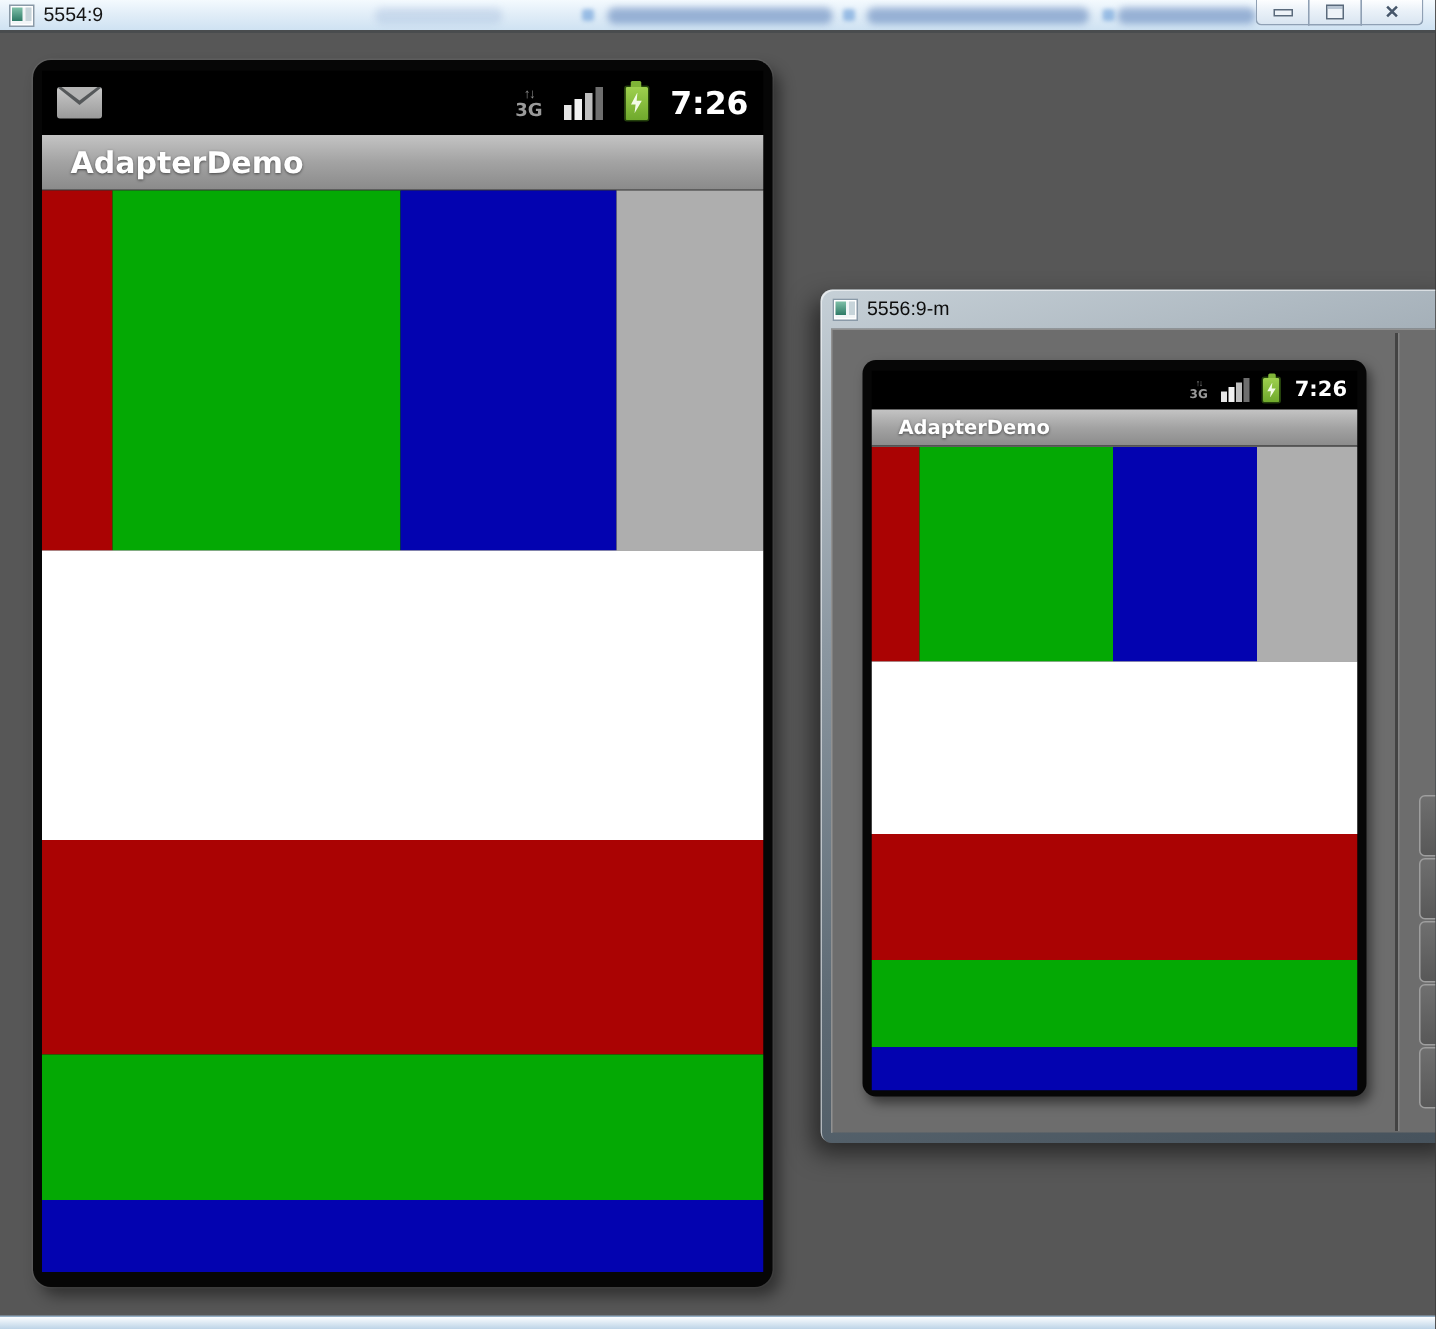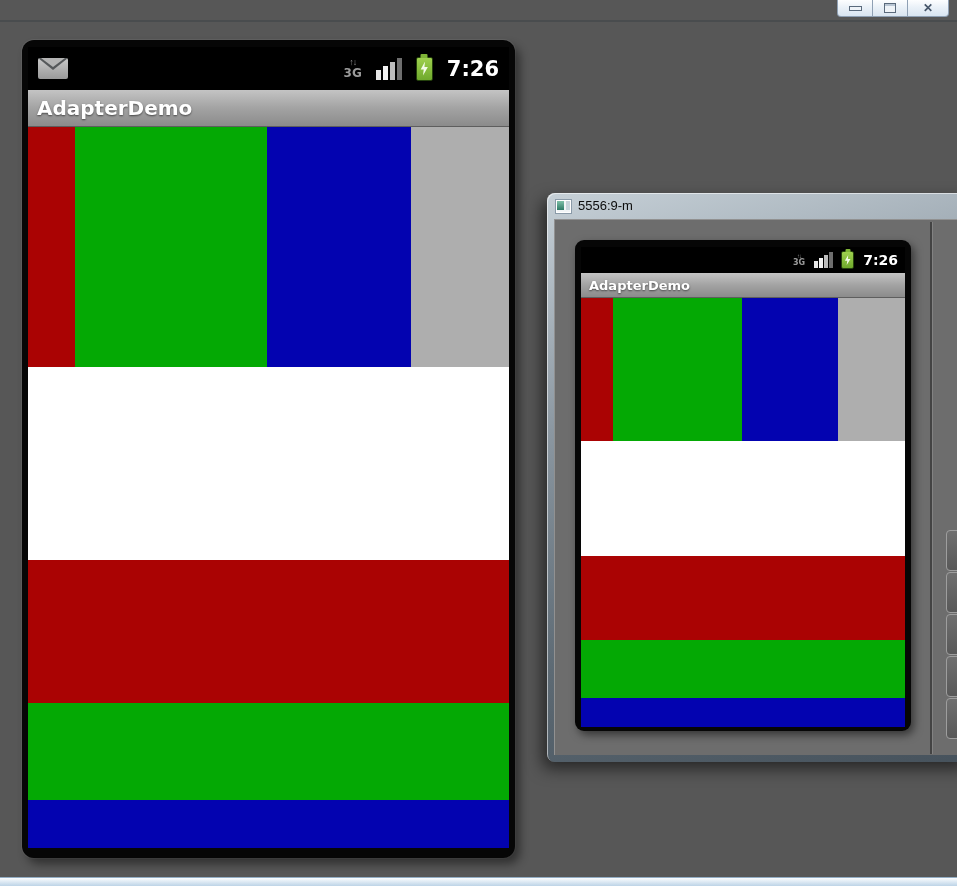--- a/index.html
+++ b/index.html
@@ -50,21 +50,21 @@
   
   .phone{position:absolute;background:#060606;}
   .phone-1{left:22px;top:40px;width:493px;height:818px;border-radius:12px;
     box-shadow:5px 6px 10px rgba(0,0,0,.45),0 0 0 1px rgba(255,255,255,.07);z-index:10;}
   .screen{position:absolute;overflow:hidden;display:flex;flex-direction:column;}
   .screen-1{left:6px;top:7px;width:481px;height:801px;}
   .statusbar{background:#000;display:flex;align-items:center;}
   .statusbar-1{height:43px;padding:0 10px;}
   .statusbar-2{height:26px;padding:0 7px;justify-content:flex-end;}
   .appbar{background:linear-gradient(180deg,#c4c4c4 0%,#a3a3a3 50%,#8b8b8b 100%);
-    border-bottom:1px solid #5e5e5e;display:flex;align-items:center;box-sizing:border-box;}
+    border-bottom:1px solid #5e5e5e;display:flex;align-items:center;box-sizing:border-box;padding-left:10px;}
   .appbar-1{height:37px;}
   .appbar-2{height:25px;}
   .appbar-title{color:#fff;font-family:"DejaVu Sans",sans-serif;font-weight:bold;
     text-shadow:0 1px 2px rgba(0,0,0,.55);}
   .appbar-1 .appbar-title{font-size:20px;padding-left:9px;}
   .appbar-2 .appbar-title{font-size:13px;padding-left:8px;}
   .gridrow{display:flex;}
   .gridrow-1{height:240px;}
   .gridrow-2{height:143px;}
   .cell{height:100%;}
@@ -124,20 +124,34 @@
     background:linear-gradient(90deg,#434343 0 2px,#828282 2px 3px);}
   .keys{position:absolute;left:392px;top:311px;width:44px;}
   .key{width:40px;height:41px;margin-bottom:1px;border:1px solid #9e9e9e;border-radius:4px;
     background:linear-gradient(180deg,#6f6f6f,#585858);box-sizing:border-box;}
 </style>
 </head>
 <body>
 
 <div id="root">
 
+  <div class="titlebar-main">
+    <div class="blob faint" style="left:250px;width:85px"></div>
+    <div class="blob" style="left:405px;width:150px"></div>
+    <div class="blob" style="left:578px;width:148px"></div>
+    <div class="blob" style="left:745px;width:92px"></div>
+    <div class="dot" style="left:388px"></div>
+    <div class="dot" style="left:562px"></div>
+    <div class="dot" style="left:735px"></div>
+    <div class="win-icon">
+      <span class="half"></span>
+      <span class="bar"></span>
+    </div>
+    <span class="title-text-main">5554:9</span>
+  </div>
   <div class="titlebar-edge"></div>
   <div class="win-controls">
     <div class="wbtn min">
       <span class="glyph-min"></span>
     </div>
     <div class="wbtn max">
       <span class="glyph-max"></span>
     </div>
     <div class="wbtn close">
       <span>✕</span>

